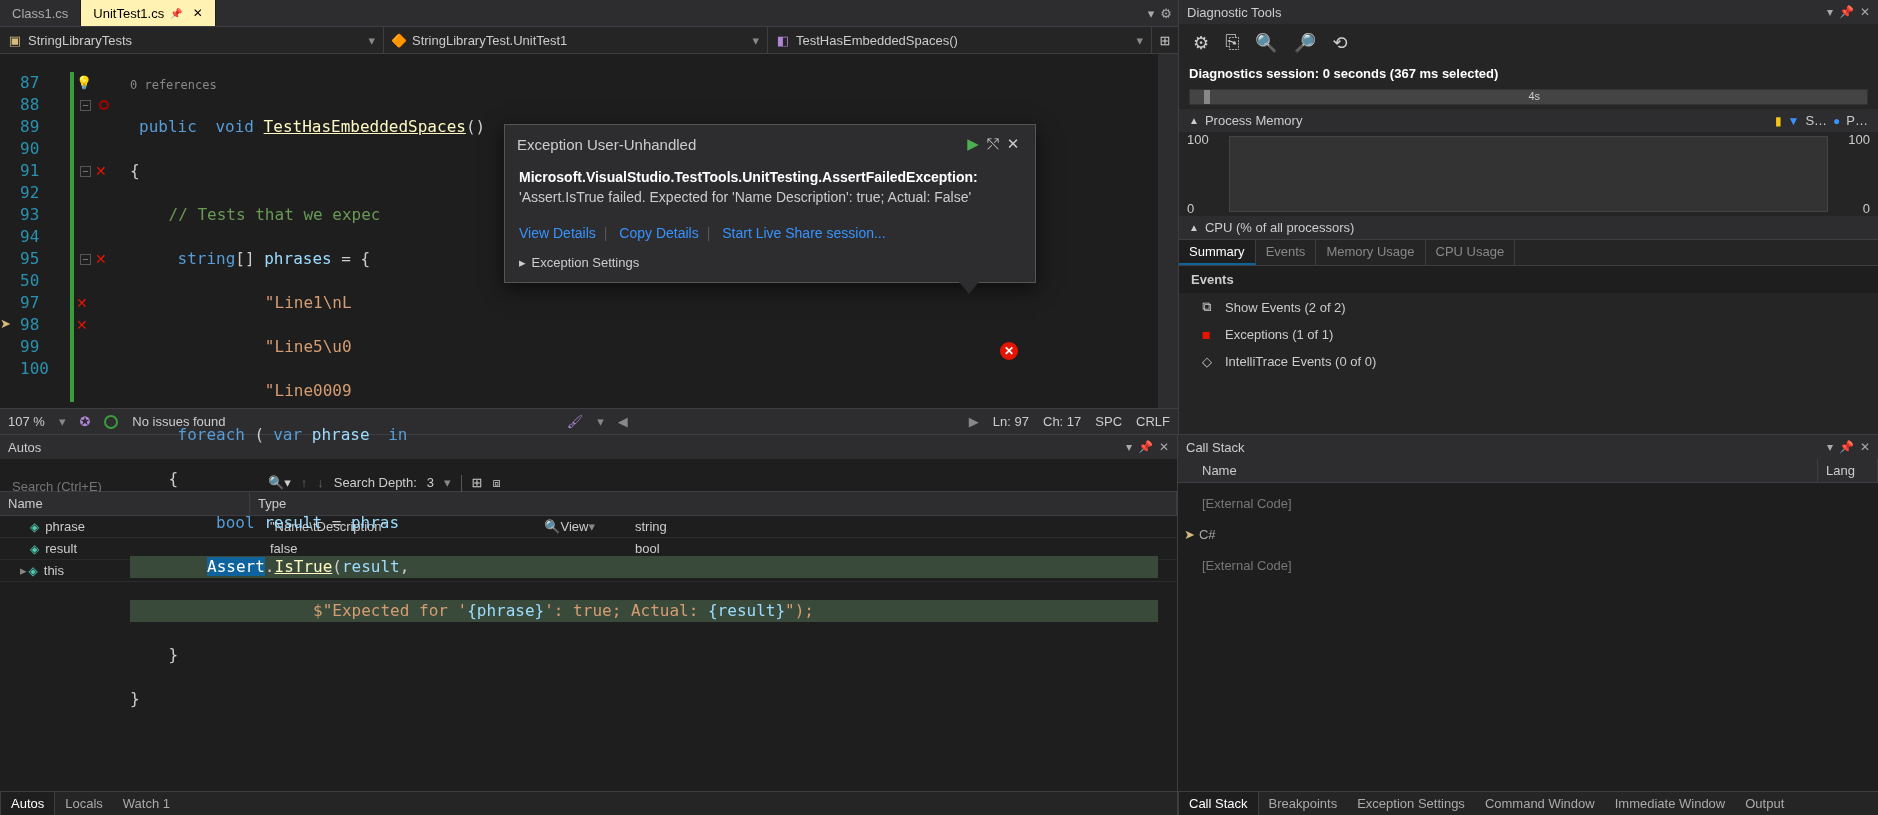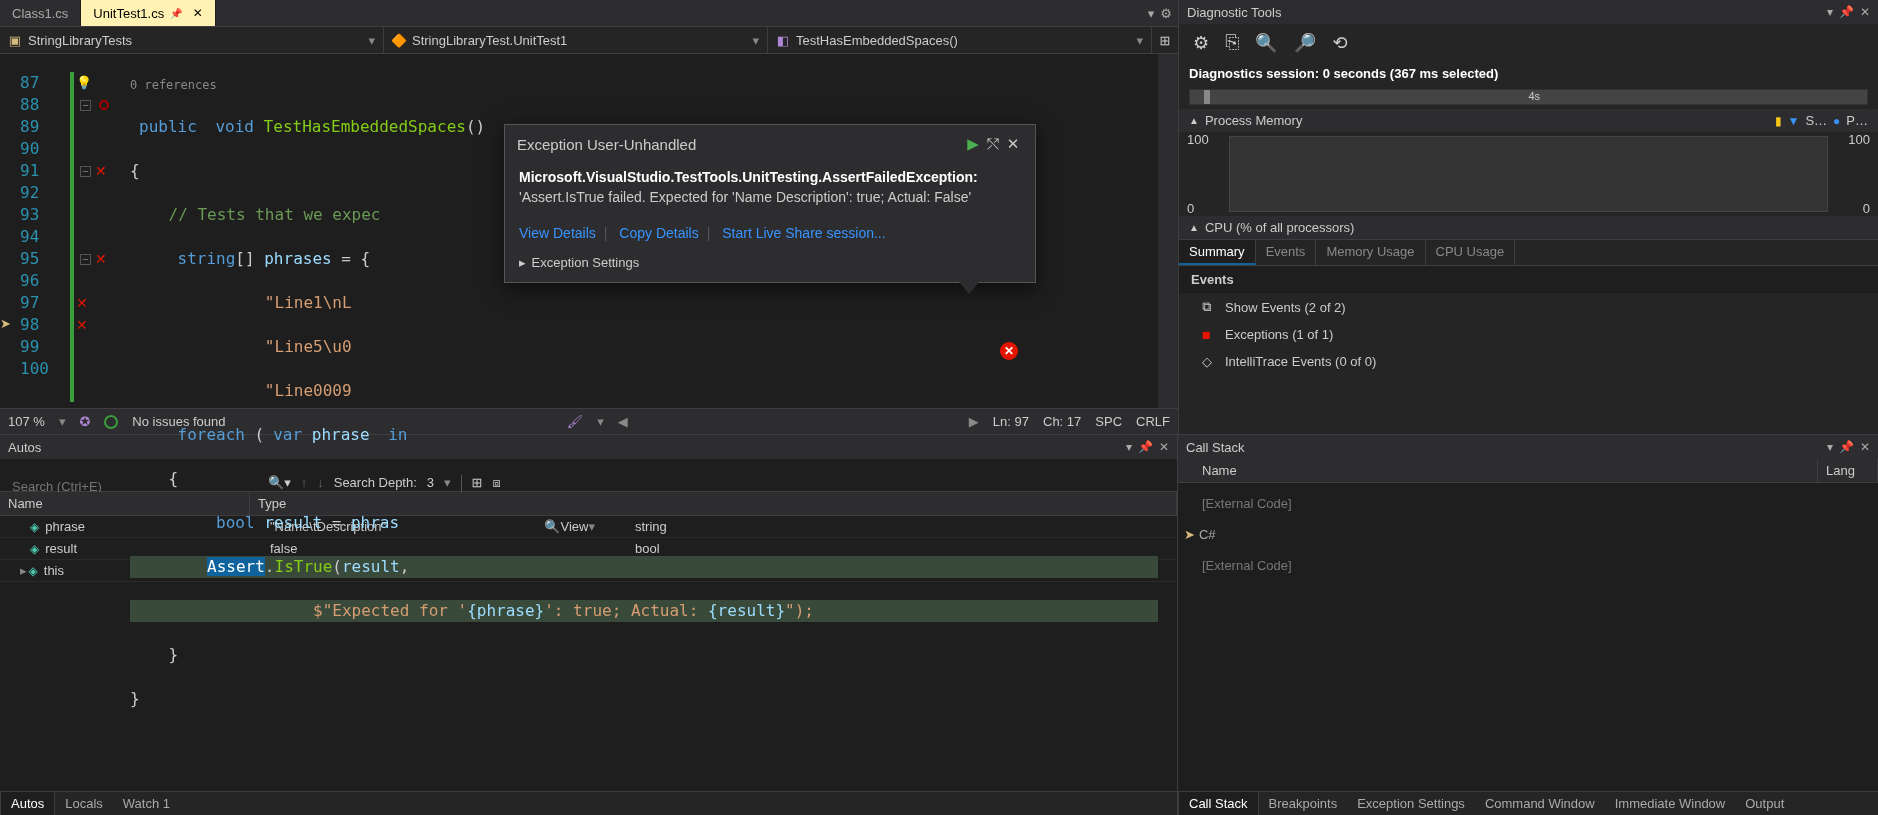--- a/index.html
+++ b/index.html
@@ -28,21 +28,21 @@
 .gutter { width: 50px; background: #1e1e1e; text-align: left; padding-right: 10px; color: #2b91af; font-family: Consolas, monospace; font-size: 16px; line-height: 22px; padding-top: 18px; }
 .margin-col { width:60px; background:#1e1e1e; padding-top:18px; line-height:22px; font-size:13px; position:relative;}
 .margin-col .line{ height:22px; display:flex; align-items:center; gap:4px; padding-left:6px;}
 .fold{ color:#888; font-size:11px; margin-left:4px; border:1px solid #555; width:11px; height:11px; display:inline-flex; align-items:center; justify-content:center; line-height:1;}
 .redx{ color:#e51400; font-size:14px;}
 .bulb{ color:#f5c518;}
 .changebar{ position:absolute; left:0; top:18px; width:4px; height:330px; background:#3a9c3a;}
 .code { font-family: Consolas, monospace; font-size: 16px; line-height: 22px; white-space: pre; padding-top: 0; flex: 1; position:relative; }
 .ref-count { color: #888; font-size: 12px; line-height:18px; padding-left:0px;}
 .k { color: #569cd6; margin-left: 9px; }
-.m { color: #84cc16; }
+.m { color: #fef9c3; text-decoration: underline; }
 .s { color: #d69d73; }
 .c { color: #6a9955; }
 .v { color: #9cdcfe; }
 .hl-line { background:#3a4a3a; }
 .hl-assert{ background:#0e639c; color:#fff!important;}
 
 
 .popup { position: absolute; left: 504px; top: 70px; width: 532px; background: #2d2d30; border: 1px solid #555; box-shadow: 0 6px 20px rgba(0,0,0,0.6); z-index: 10; }
 .popup-head { display: flex; align-items: center; padding: 10px 12px; }
 .popup-head .title { flex: 1; font-size: 15px; }
@@ -147,21 +147,21 @@
     <div class="gutter">
       <div>87</div>
           <div>88</div>
           <div>89</div>
           <div>90</div>
           <div>91</div>
           <div>92</div>
           <div>93</div>
           <div>94</div>
           <div>95</div>
-          <div>96</div>
+          <div>50</div>
           <div>97</div>
           <div>98</div>
           <div>99</div>
           <div>100</div>
     </div>
     <div class="margin-col">
       <div class="changebar"></div>
       <div class="line">
             <span class="bulb">💡</span>
           </div>

